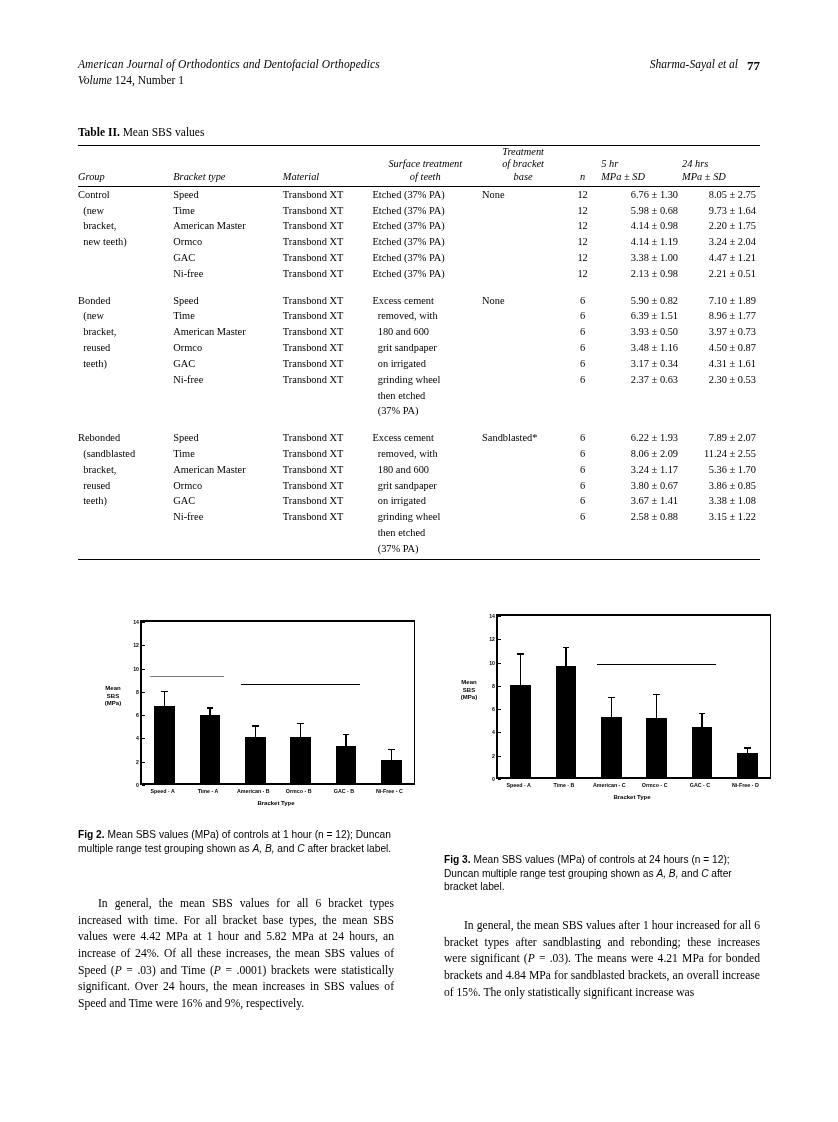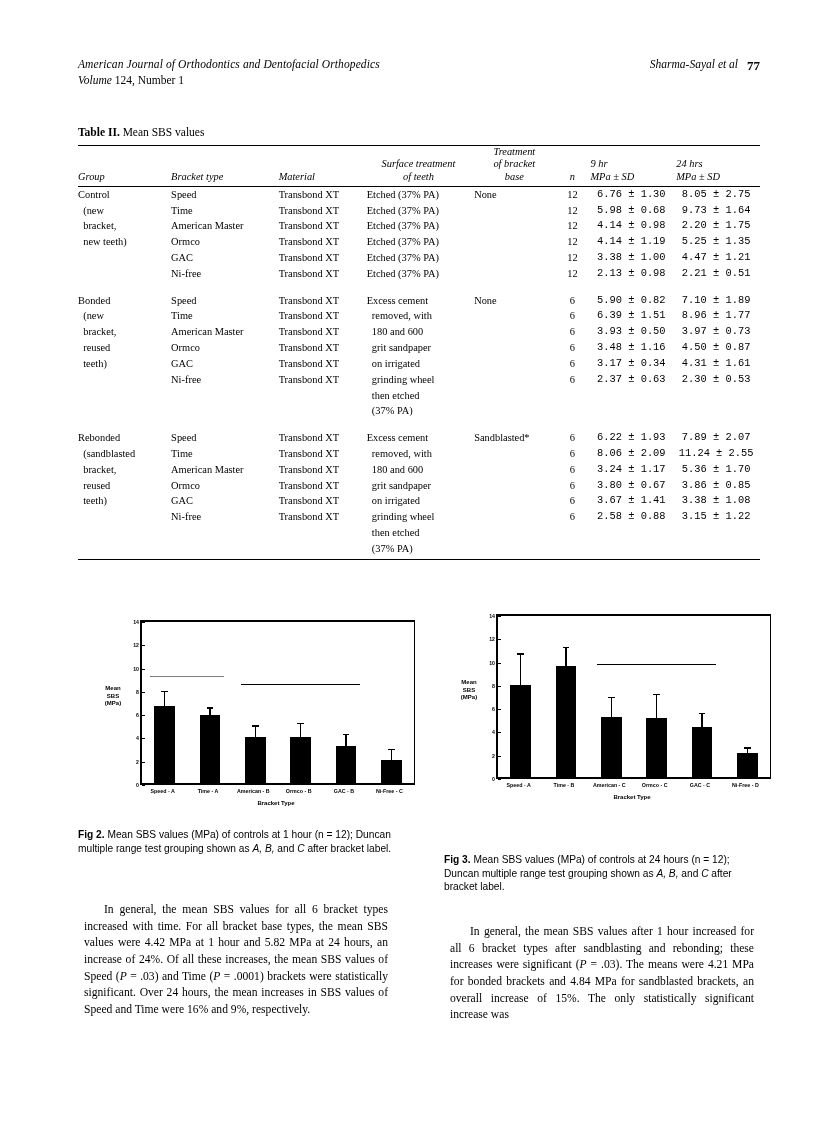--- a/index.html
+++ b/index.html
@@ -38,21 +38,21 @@
   .c-group { width:104px; }
   .c-bracket { width:118px; }
   .c-material { width:95px; }
   .c-surface { width:118px; }
   .c-base { width:92px; }
   .c-n { width:36px; text-align:center !important; }
   .c-hr1 { width:88px; }
   .c-hr24 { width:82px; }
   th.c-n, td.c-n { text-align:center; }
   th.c-hr1, th.c-hr24 { text-align:center; }
-  td.c-hr1, td.c-hr24 { text-align:center;font-family:Liberation Mono, monospace; }
+  td.c-hr1, td.c-hr24 { text-align:right; }
   .blk-gap td { height:11px; line-height:11px; font-size:1px; }
   .tbl-bottom { border-top:1.5px solid #000; margin-top:2px; }
   .notes { font-size:9.8px; line-height:1.45; margin-top:5px; }
   .notes .it { font-style:italic; }
 
   
   .figs { position:absolute; left:78px; top:606px; width:682px; }
   .fig { position:absolute; }
   .fig-left { left:22px; top:6px; }
   .fig-right { left:378px; top:0px; }
@@ -74,21 +74,21 @@
   .sigline { position:absolute; height:1.6px; background:#000; }
   .sigline.grey { background:#7e7e7e; height:1.4px; }
   .baseline { position:absolute; height:1.6px; background:#000; left:0; }
 
   .cap { position:absolute; font-family:"Liberation Sans", sans-serif; font-size:10.2px; line-height:1.33; }
   .cap b { font-weight:bold; }
   .cap i { font-style:italic; }
 
   
   .col { position:absolute; width:316px; font-size:11.6px; line-height:1.44; text-align:justify; }
-  .col p { margin:6px; text-indent:20px; }
+  .col p { margin:0; text-indent:20px; }
   .col-left { left:78px; top:896px; }
   .col-right { left:444px; top:918px; }
   .col i { font-style:italic; }
 </style>
 </head>
 <body>
 
 <div class="page">
 
   <div class="runhead">
@@ -123,21 +123,21 @@
             <span>Surface treatment</span><br>
             <span>of teeth</span>
           </th>
           <th class="c-base" style="text-align:center">
             <span>Treatment</span><br>
             <span>of bracket</span><br>
             <span>base</span>
           </th>
           <th class="c-n">n</th>
           <th class="c-hr1">
-            <span>9 hr</span><br>
+            <span>5 hr</span><br>
             <span>MPa ± SD</span>
           </th>
           <th class="c-hr24">
             <span>24 hrs</span><br>
             <span>MPa ± SD</span>
           </th>
         </tr>
       </thead>
       <tbody id="tbody">
           <tr>
@@ -171,21 +171,21 @@
             <td class="c-hr24">2.20 ± 1.75</td>
           </tr>
           <tr>
             <td class="c-group">  new teeth)</td>
             <td class="c-bracket">Ormco</td>
             <td class="c-material">Transbond XT</td>
             <td class="c-surface">Etched (37% PA)</td>
             <td class="c-base"></td>
             <td class="c-n">12</td>
             <td class="c-hr1">4.14 ± 1.19</td>
-            <td class="c-hr24">5.25 ± 1.35</td>
+            <td class="c-hr24">3.24 ± 2.04</td>
           </tr>
           <tr>
             <td class="c-group"></td>
             <td class="c-bracket">GAC</td>
             <td class="c-material">Transbond XT</td>
             <td class="c-surface">Etched (37% PA)</td>
             <td class="c-base"></td>
             <td class="c-n">12</td>
             <td class="c-hr1">3.38 ± 1.00</td>
             <td class="c-hr24">4.47 ± 1.21</td>

